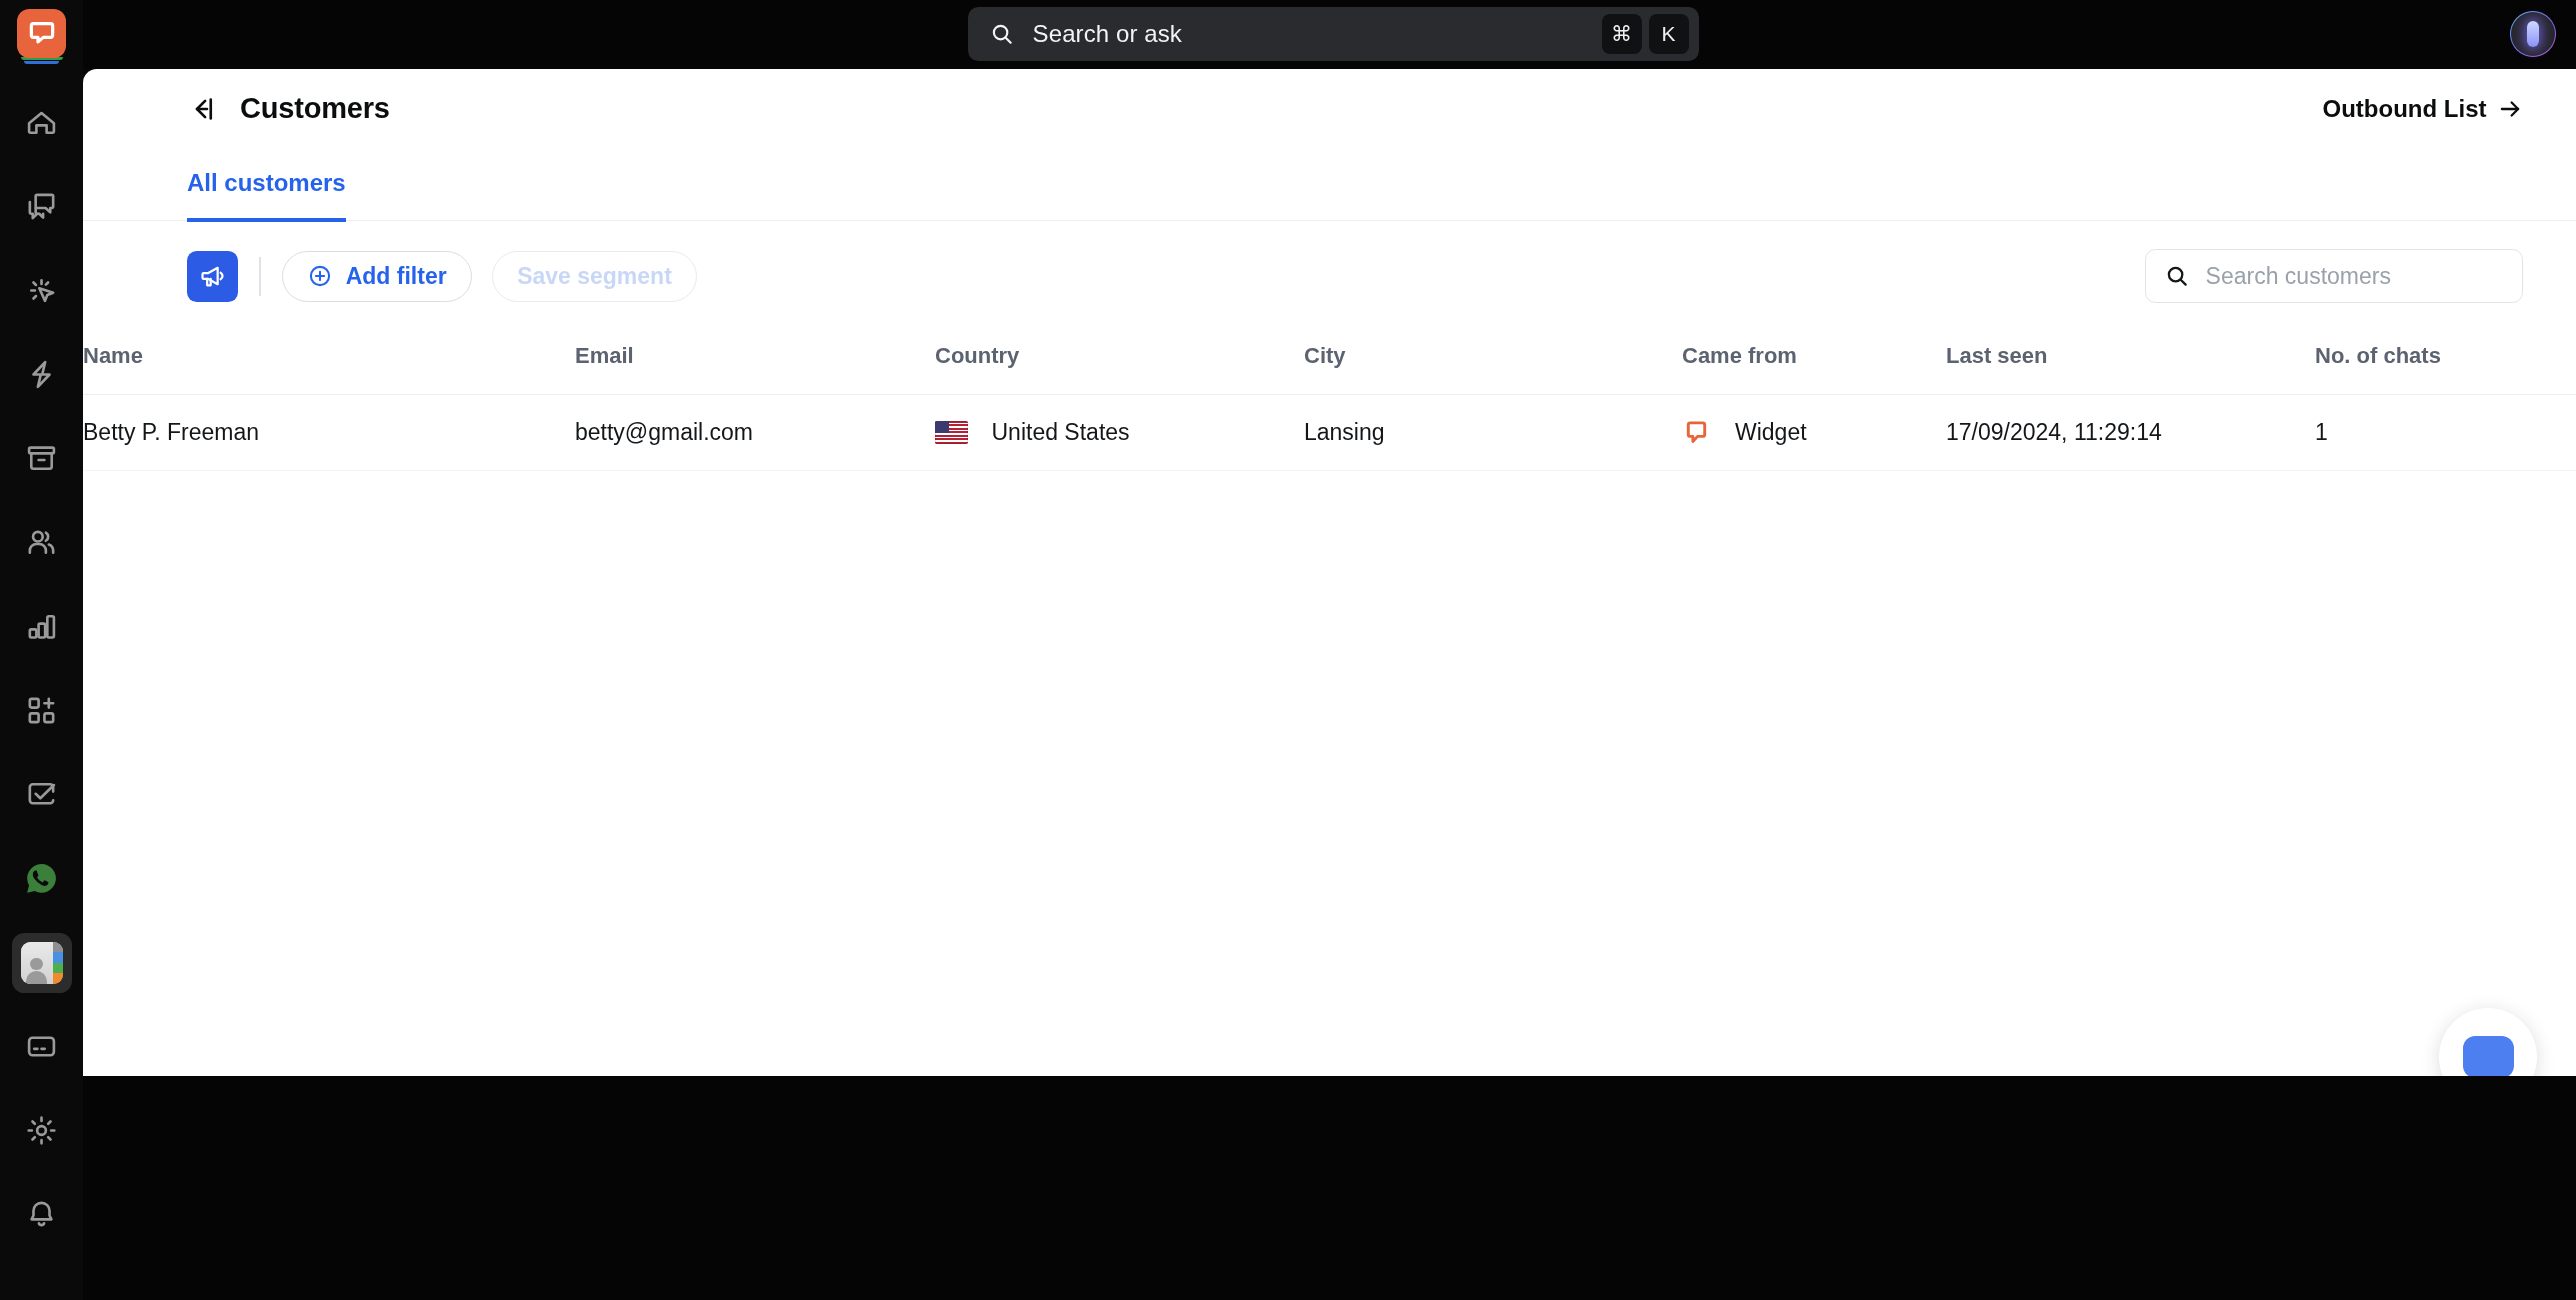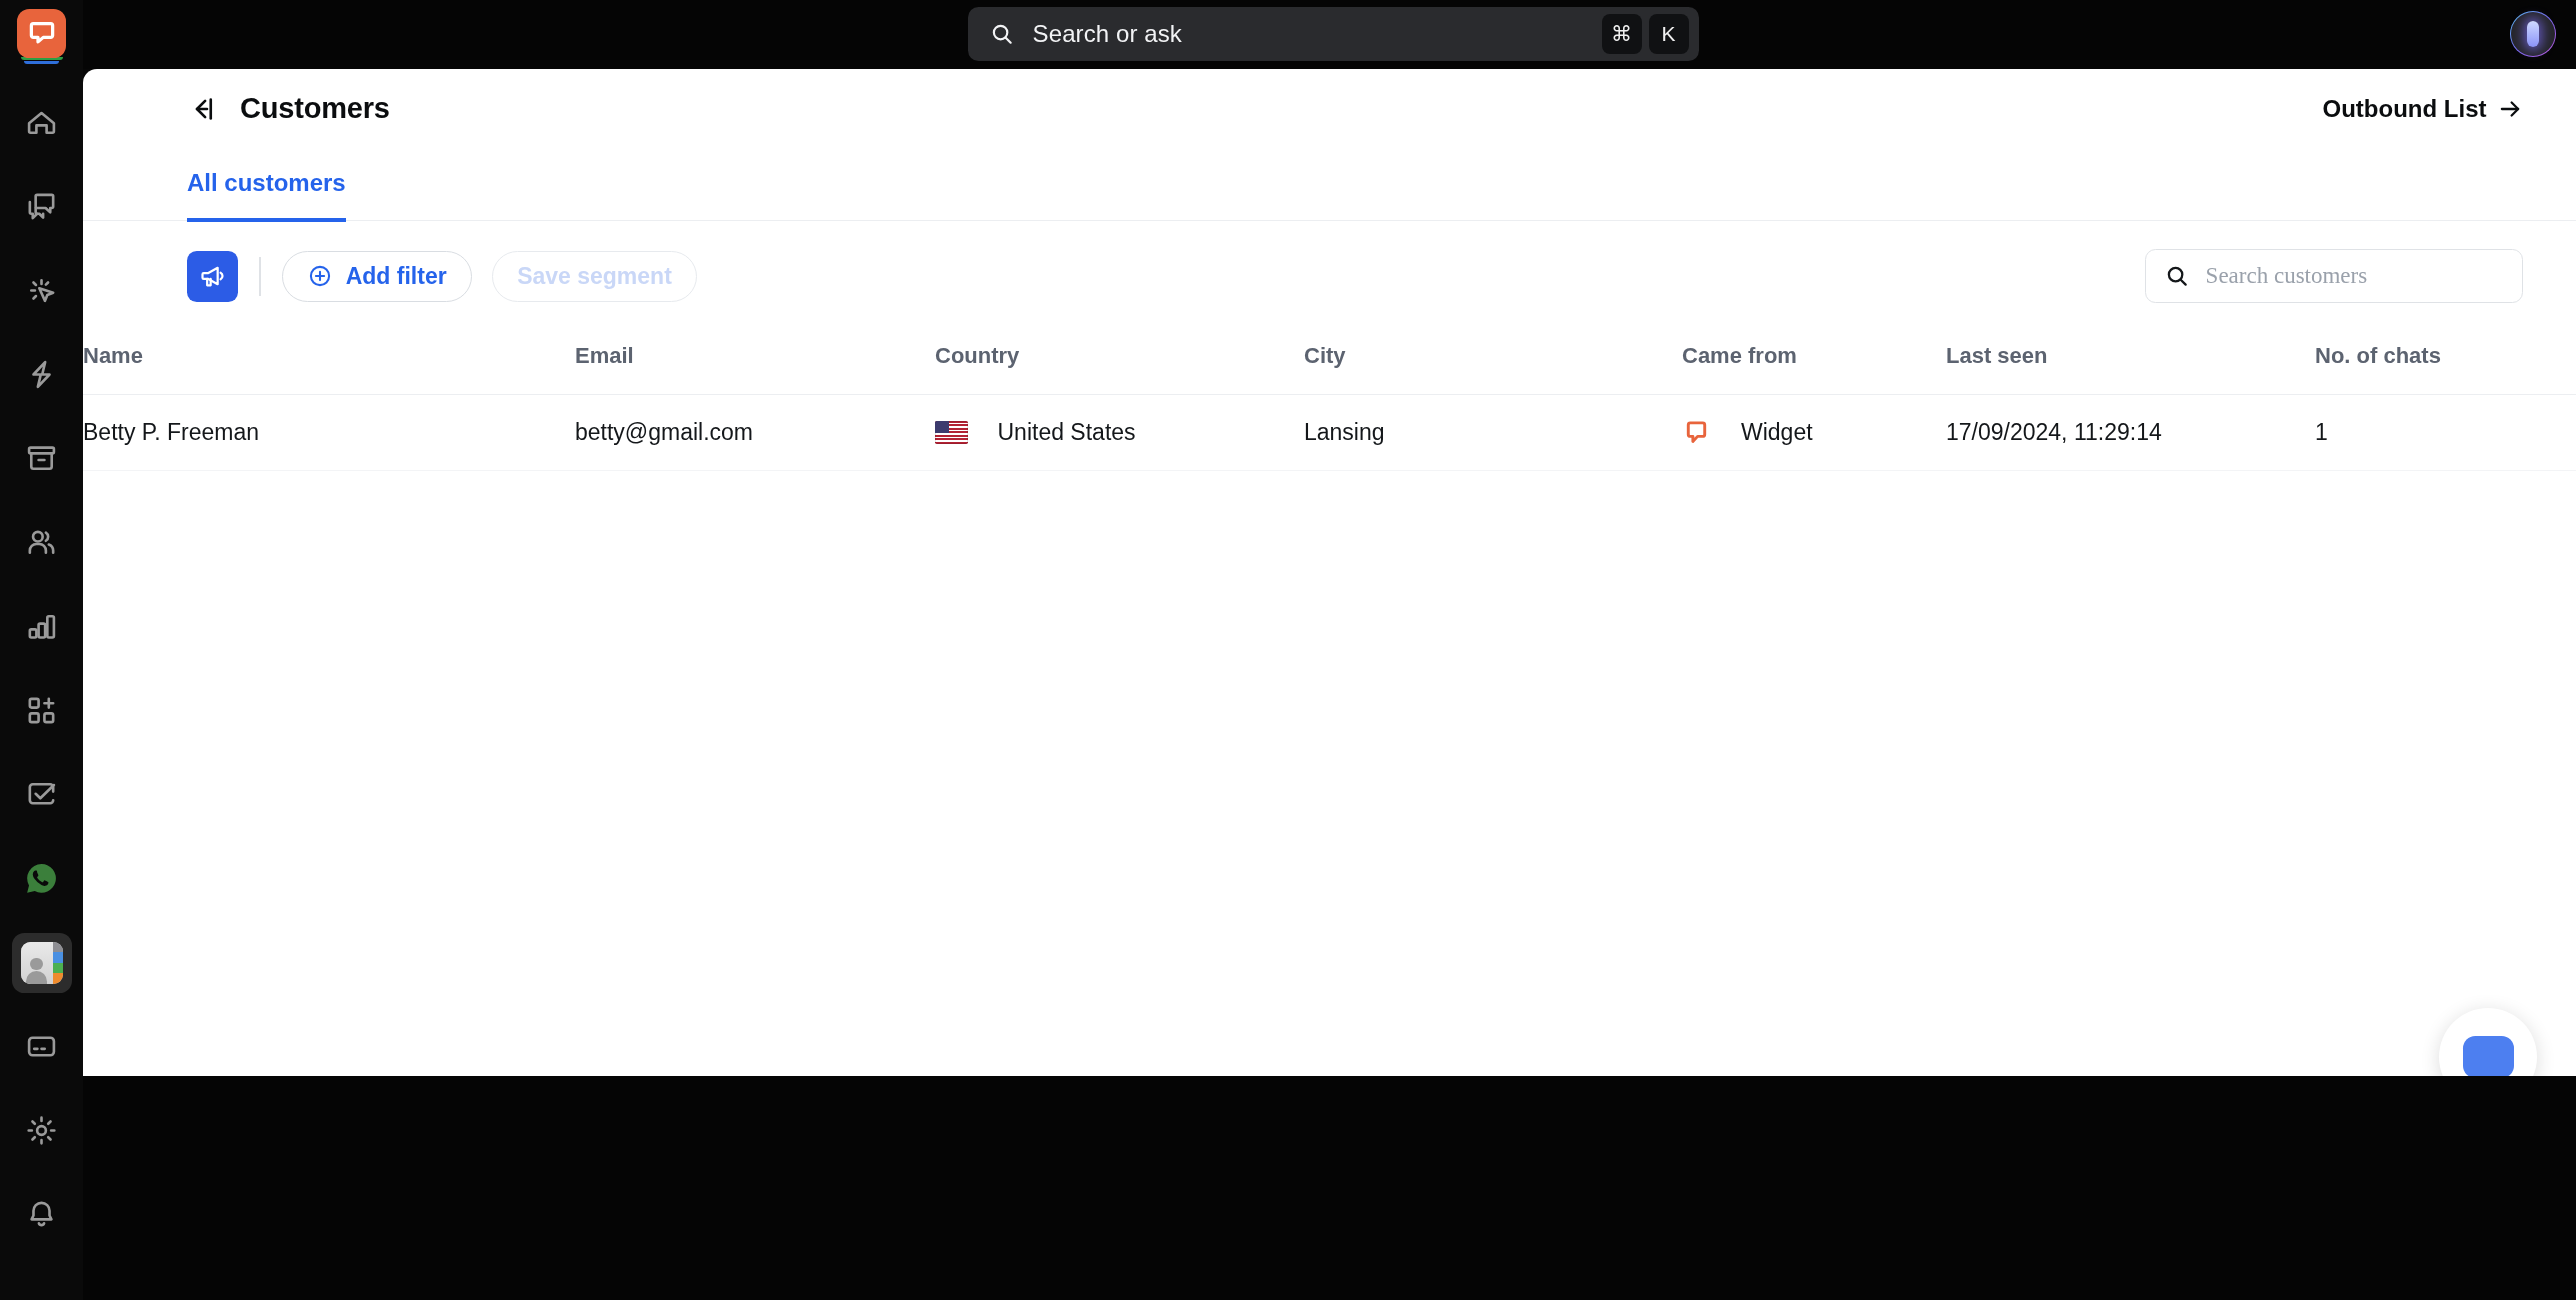--- a/index.html
+++ b/index.html
@@ -115,36 +115,36 @@
   .tb-divider { width: 1.8px; height: 39px; background: #dfe2e6; margin: 0 21px; }
   .pill-btn {
     height: 51px; border-radius: 25.5px; border: 1.8px solid #d9dde2; background: #fff;
     display: flex; align-items: center; gap: 12.3px; padding: 0 24.6px;
     font-size: 23px; font-weight: bold; color: #2563eb; cursor: pointer; text-align: right;
   }
   .pill-btn.disabled { color: #c9d7f7; border-color: #e7eaee; cursor: default; }
   .pill-gap { width: 19.3px; }
   .search-customers {
     margin-left: auto; width: 378px; height: 54px; border-radius: 10.5px;
-    border: 1.8px solid #dfe2e6; display: flex; align-items: center; padding: 0 17.6px; cursor: text; font-family: Liberation Serif, serif;
+    border: 1.8px solid #dfe2e6; display: flex; align-items: center; padding: 0 17.6px; cursor: text;
   }
   .search-customers .ph { margin-left: 16px; font-size: 23px; color: #9aa1ab; }
 
   
   table { width: 100%; border-collapse: collapse; table-layout: fixed; }
   th {
     text-align: left; font-size: 22px; font-weight: bold; color: #5c6370;
     padding: 12.3px 0 24.6px 0; border-bottom: 1.8px solid #eceef1;
   }
   td {
     font-size: 23px; color: #14171a; padding: 23px 0; vertical-align: middle;
     border-bottom: 1.8px solid #f3f4f6;
   }
   thead th:first-child, tbody td:first-child { }
-  .cell-flex { display: flex; align-items: center; gap: 30px; }
+  .cell-flex { display: flex; align-items: center; gap: 24px; }
   .flag {
     width: 32.5px; height: 23px; border-radius: 1.8px; overflow: hidden; position: relative;
     background: repeating-linear-gradient(#b22234 0 1.8px, #fff 1.8px 3.5px);
     box-shadow: 0 0 0 0.9px rgba(0,0,0,.12) inset;
     flex: 0 0 auto;
   }
   .flag .canton { position: absolute; left: 0; top: 0; width: 14px; height: 12.3px; background: #3c3b6e; }
   .widget-logo {
     width: 29px; height: 29px; flex: 0 0 auto; display: flex; align-items: center; justify-content: center;
   }

